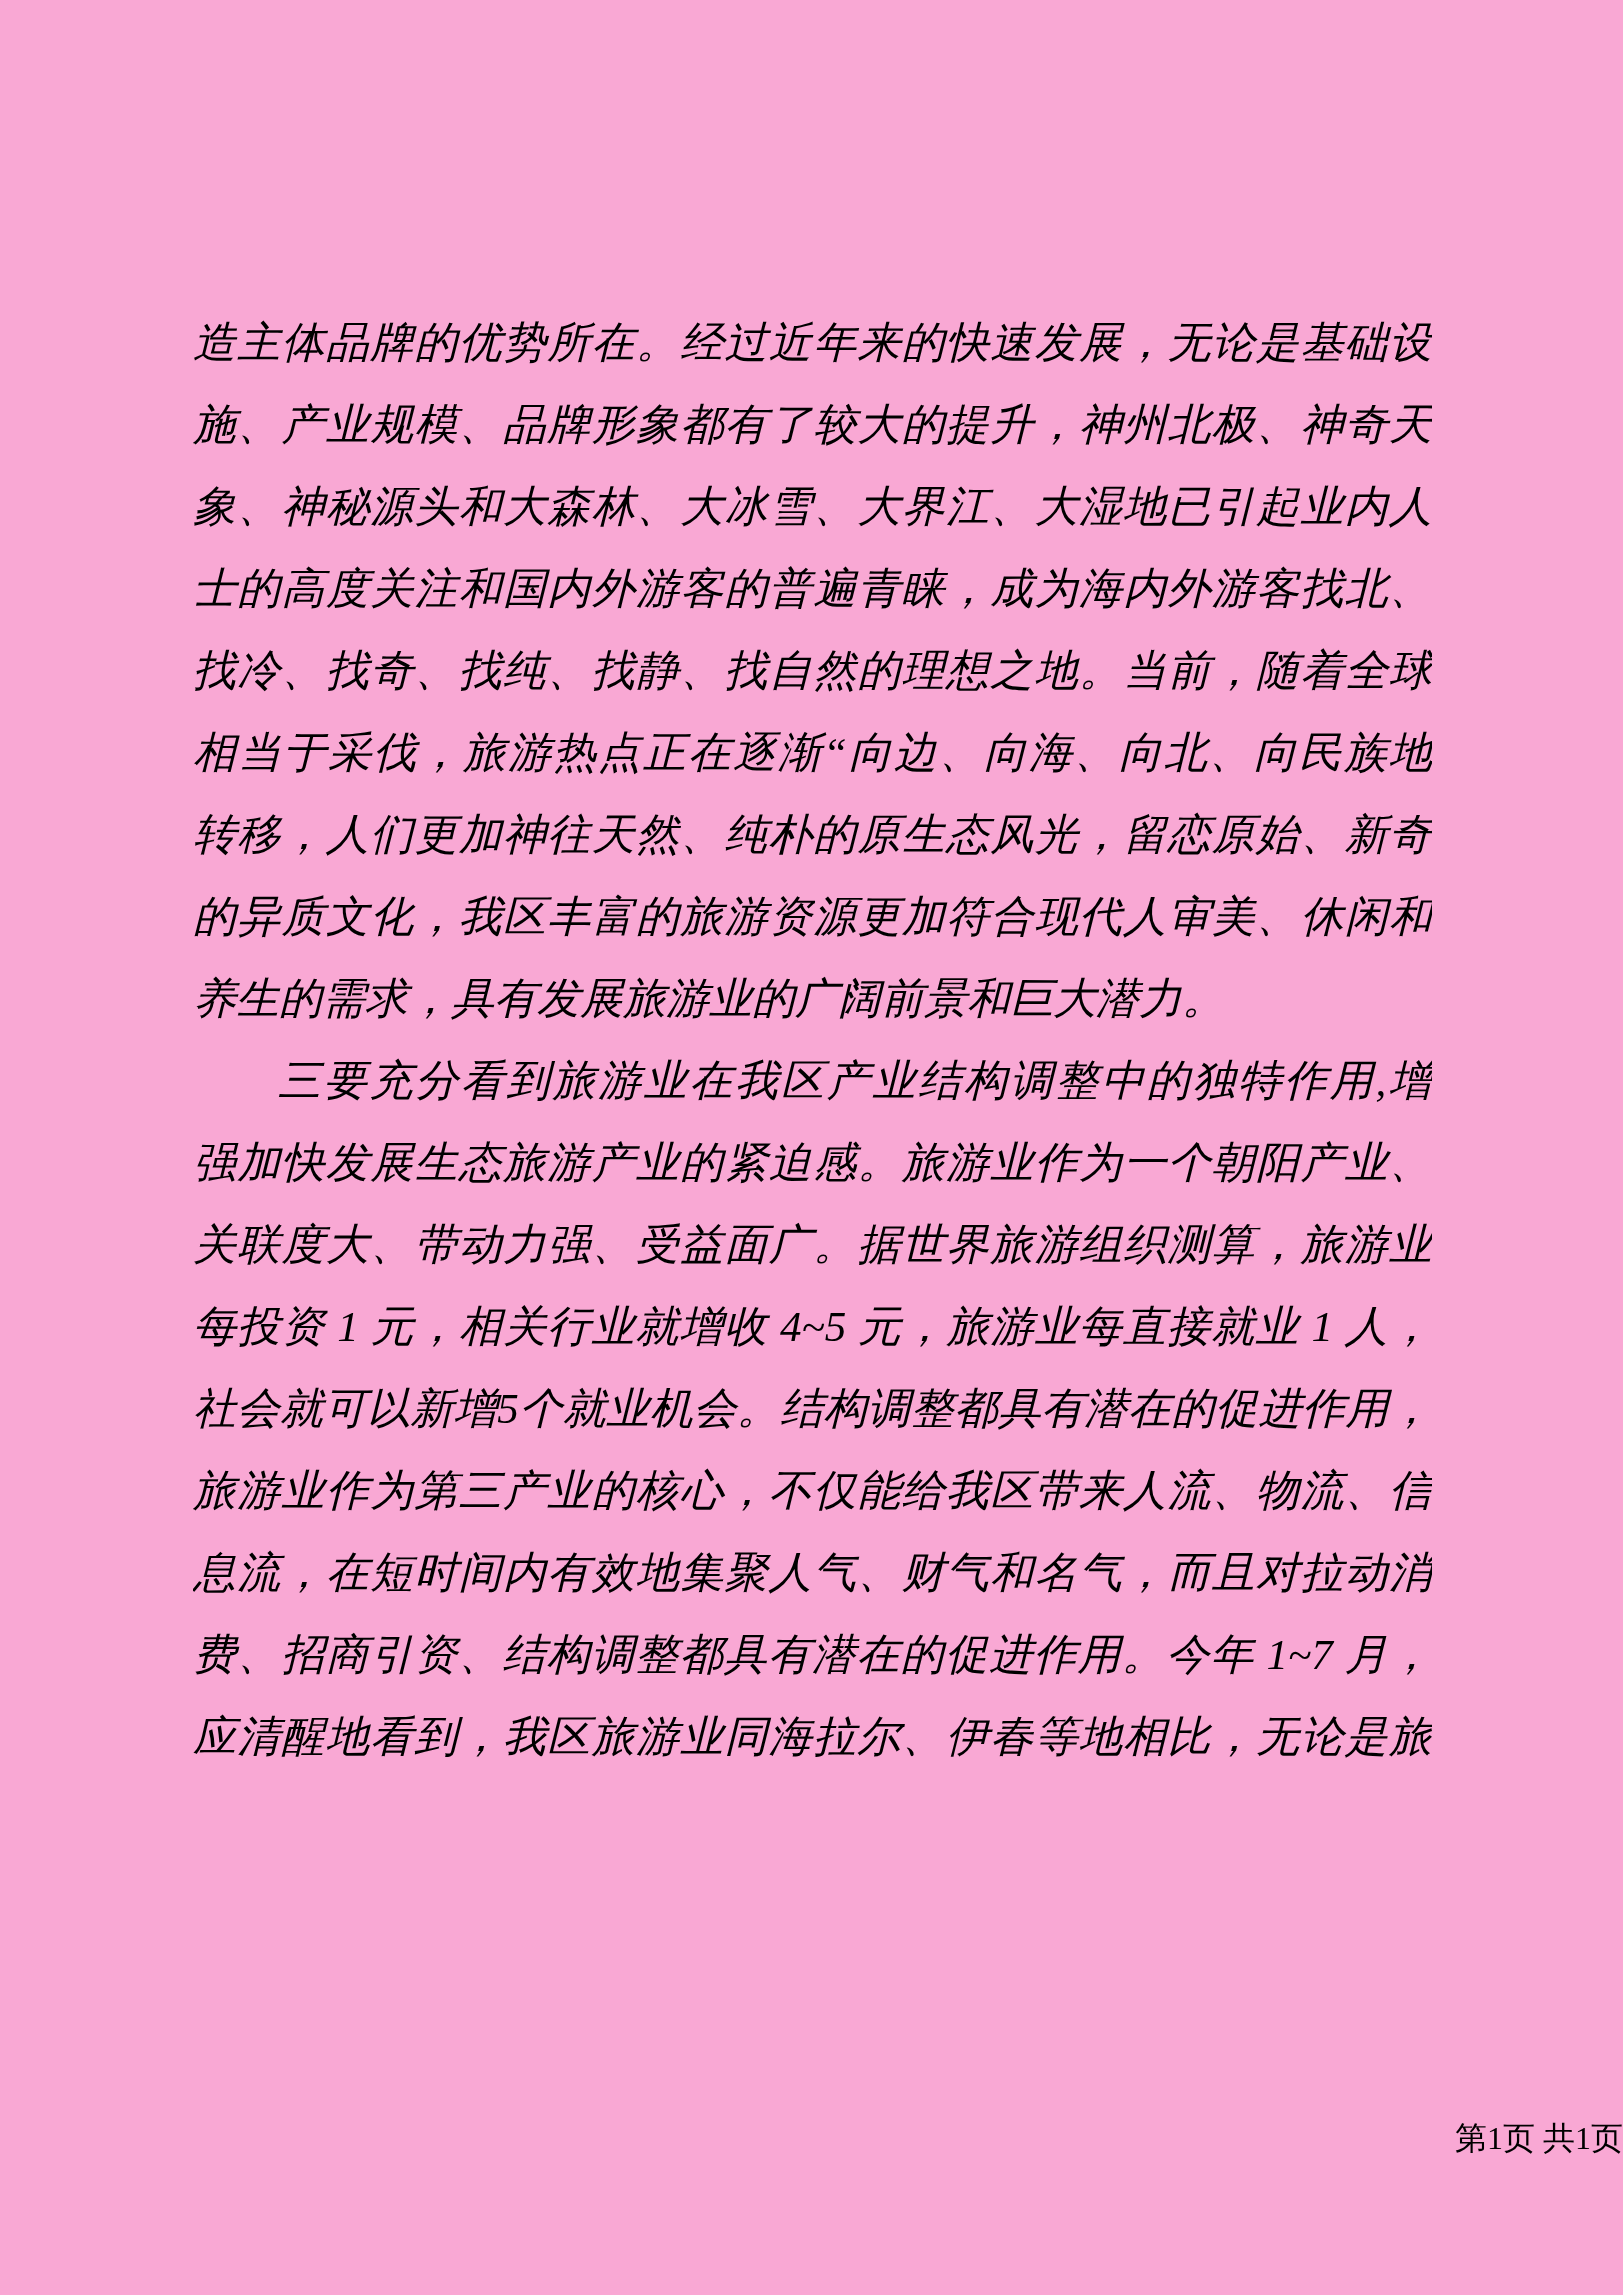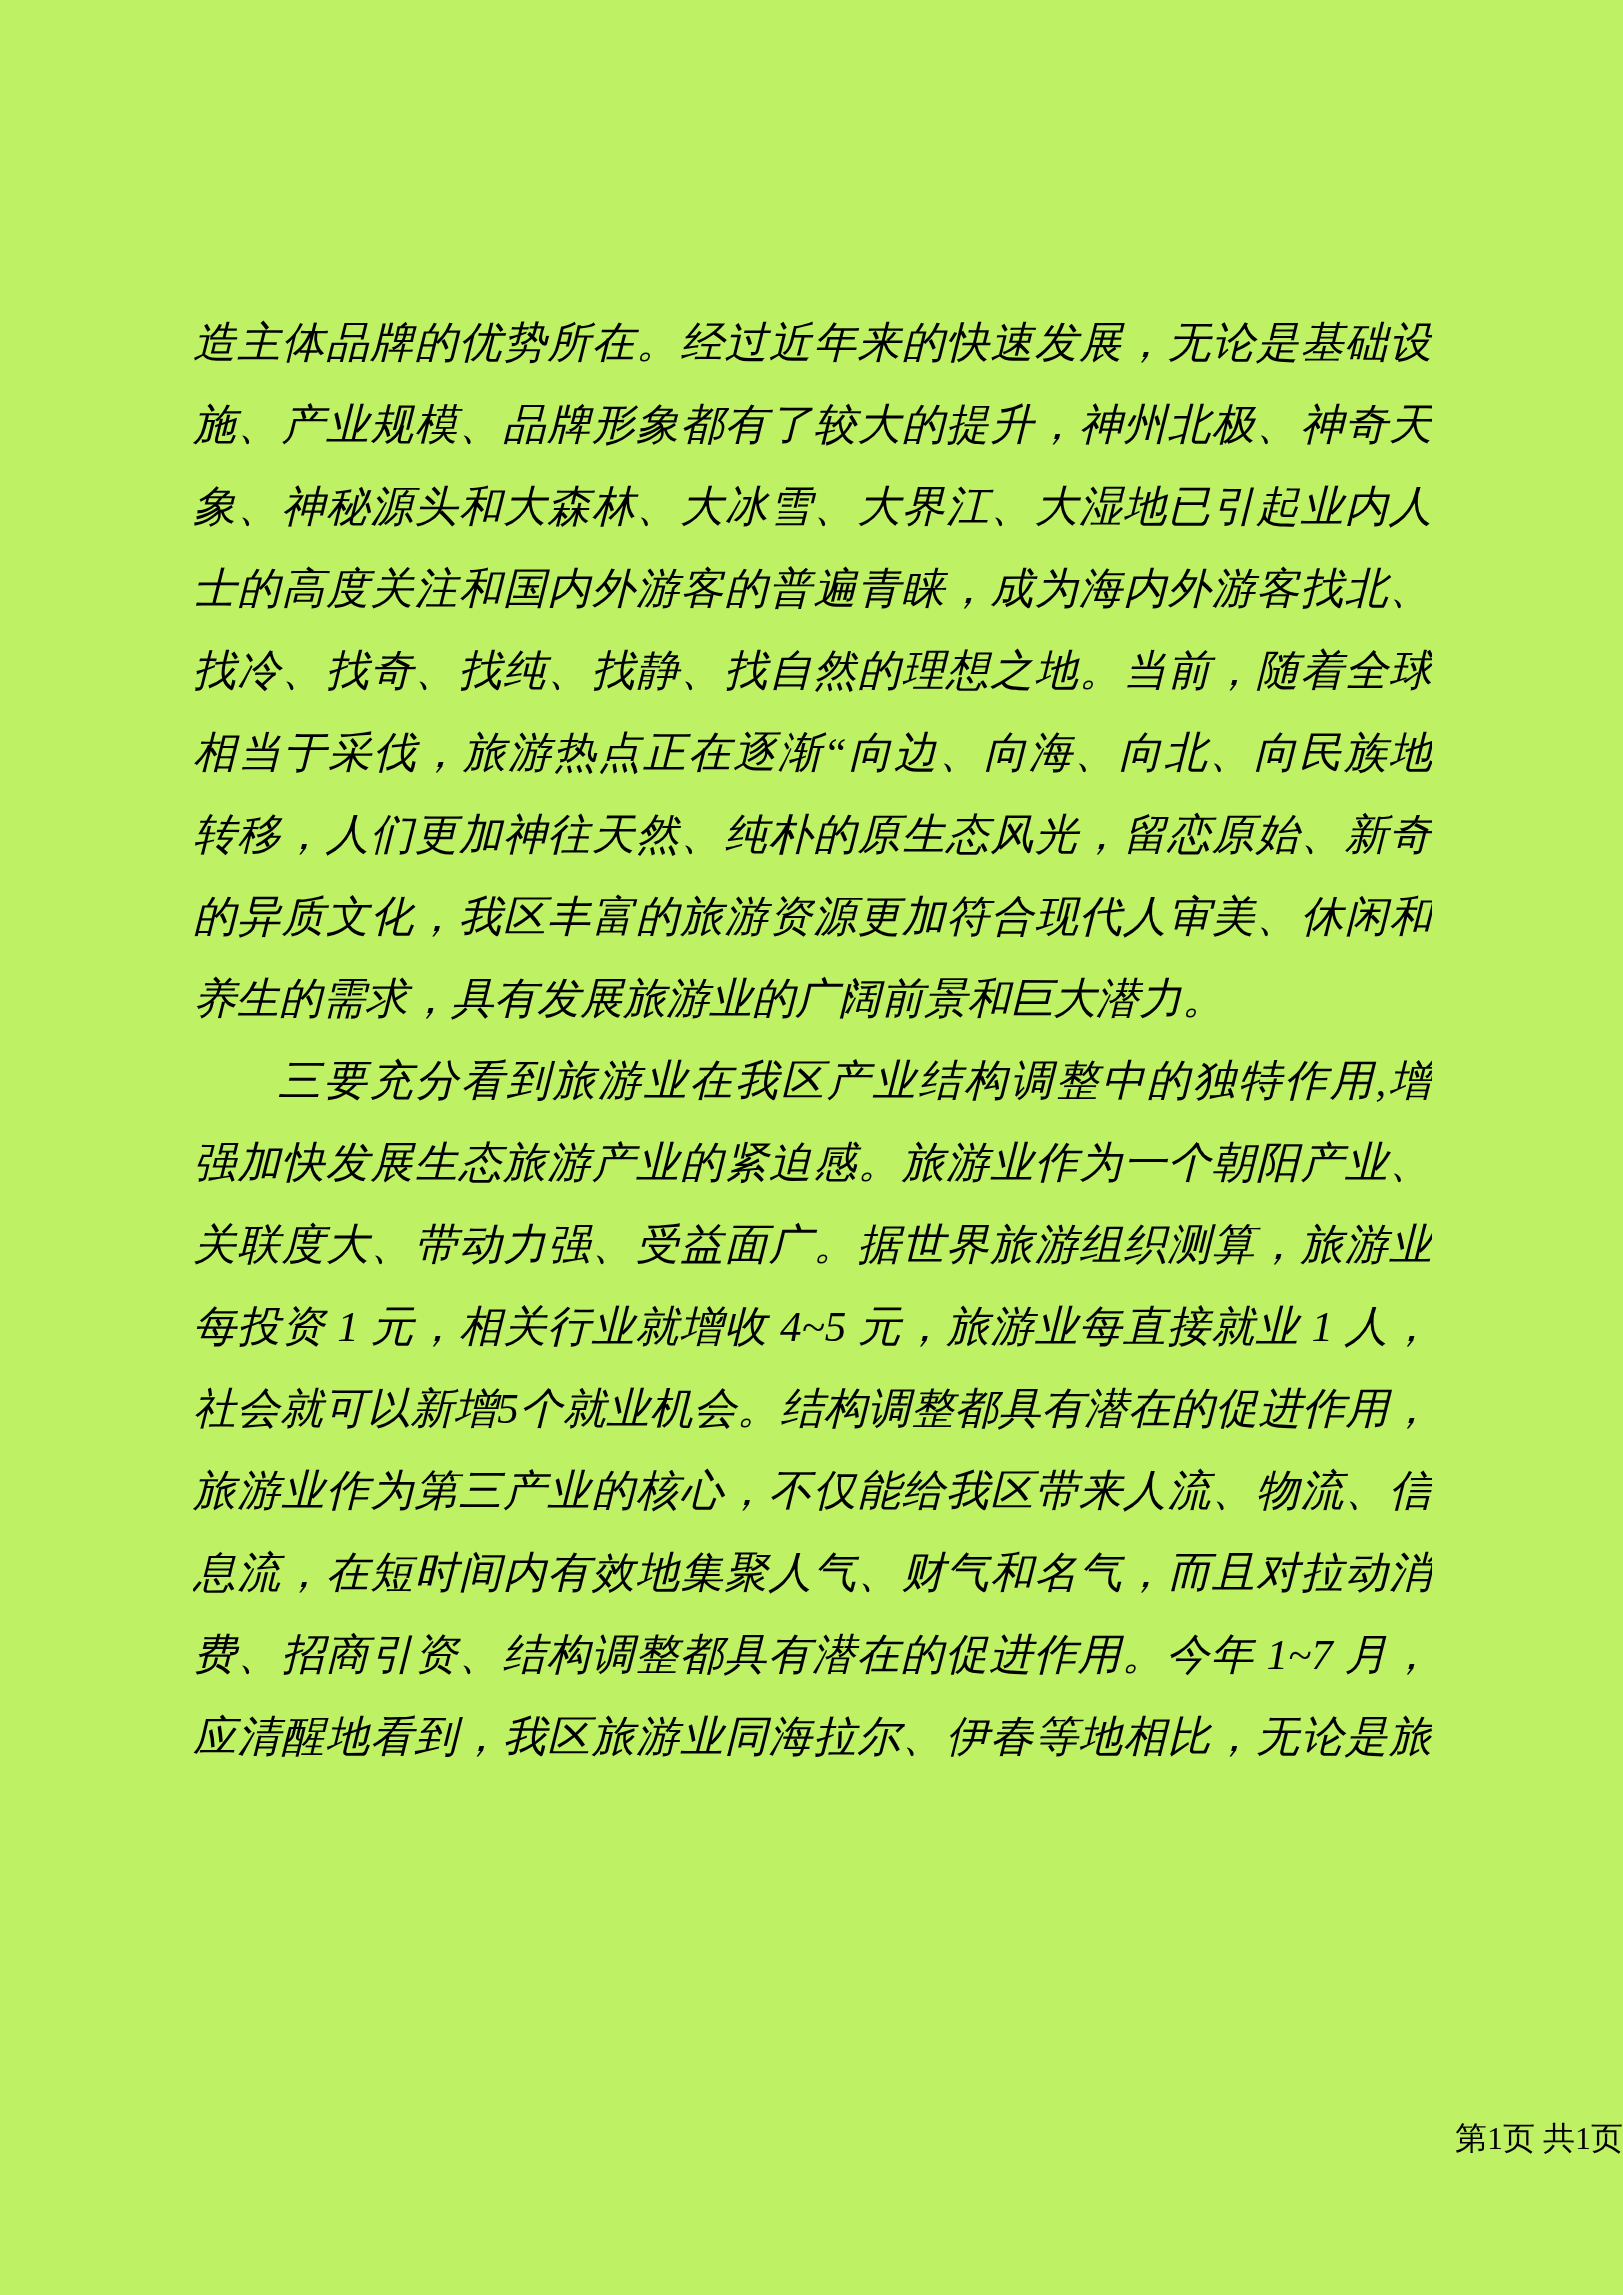--- a/index.html
+++ b/index.html
@@ -4,21 +4,21 @@
 <style>
   html, body {
     margin: 0;
     padding: 0;
     background: #ffffff;
   }
   .page {
     position: relative;
     width: 1623px;
     height: 2295px;
-    background: #bef264;
+    background: #f9a8d4;
     color: #000000;
     font-family: "Liberation Serif", "DejaVu Serif", serif;
     overflow: hidden;
   }
   .body-text {
     position: absolute;
     left: 193px;
     top: 302px;
     width: 1239px;
     font-size: 43px;

